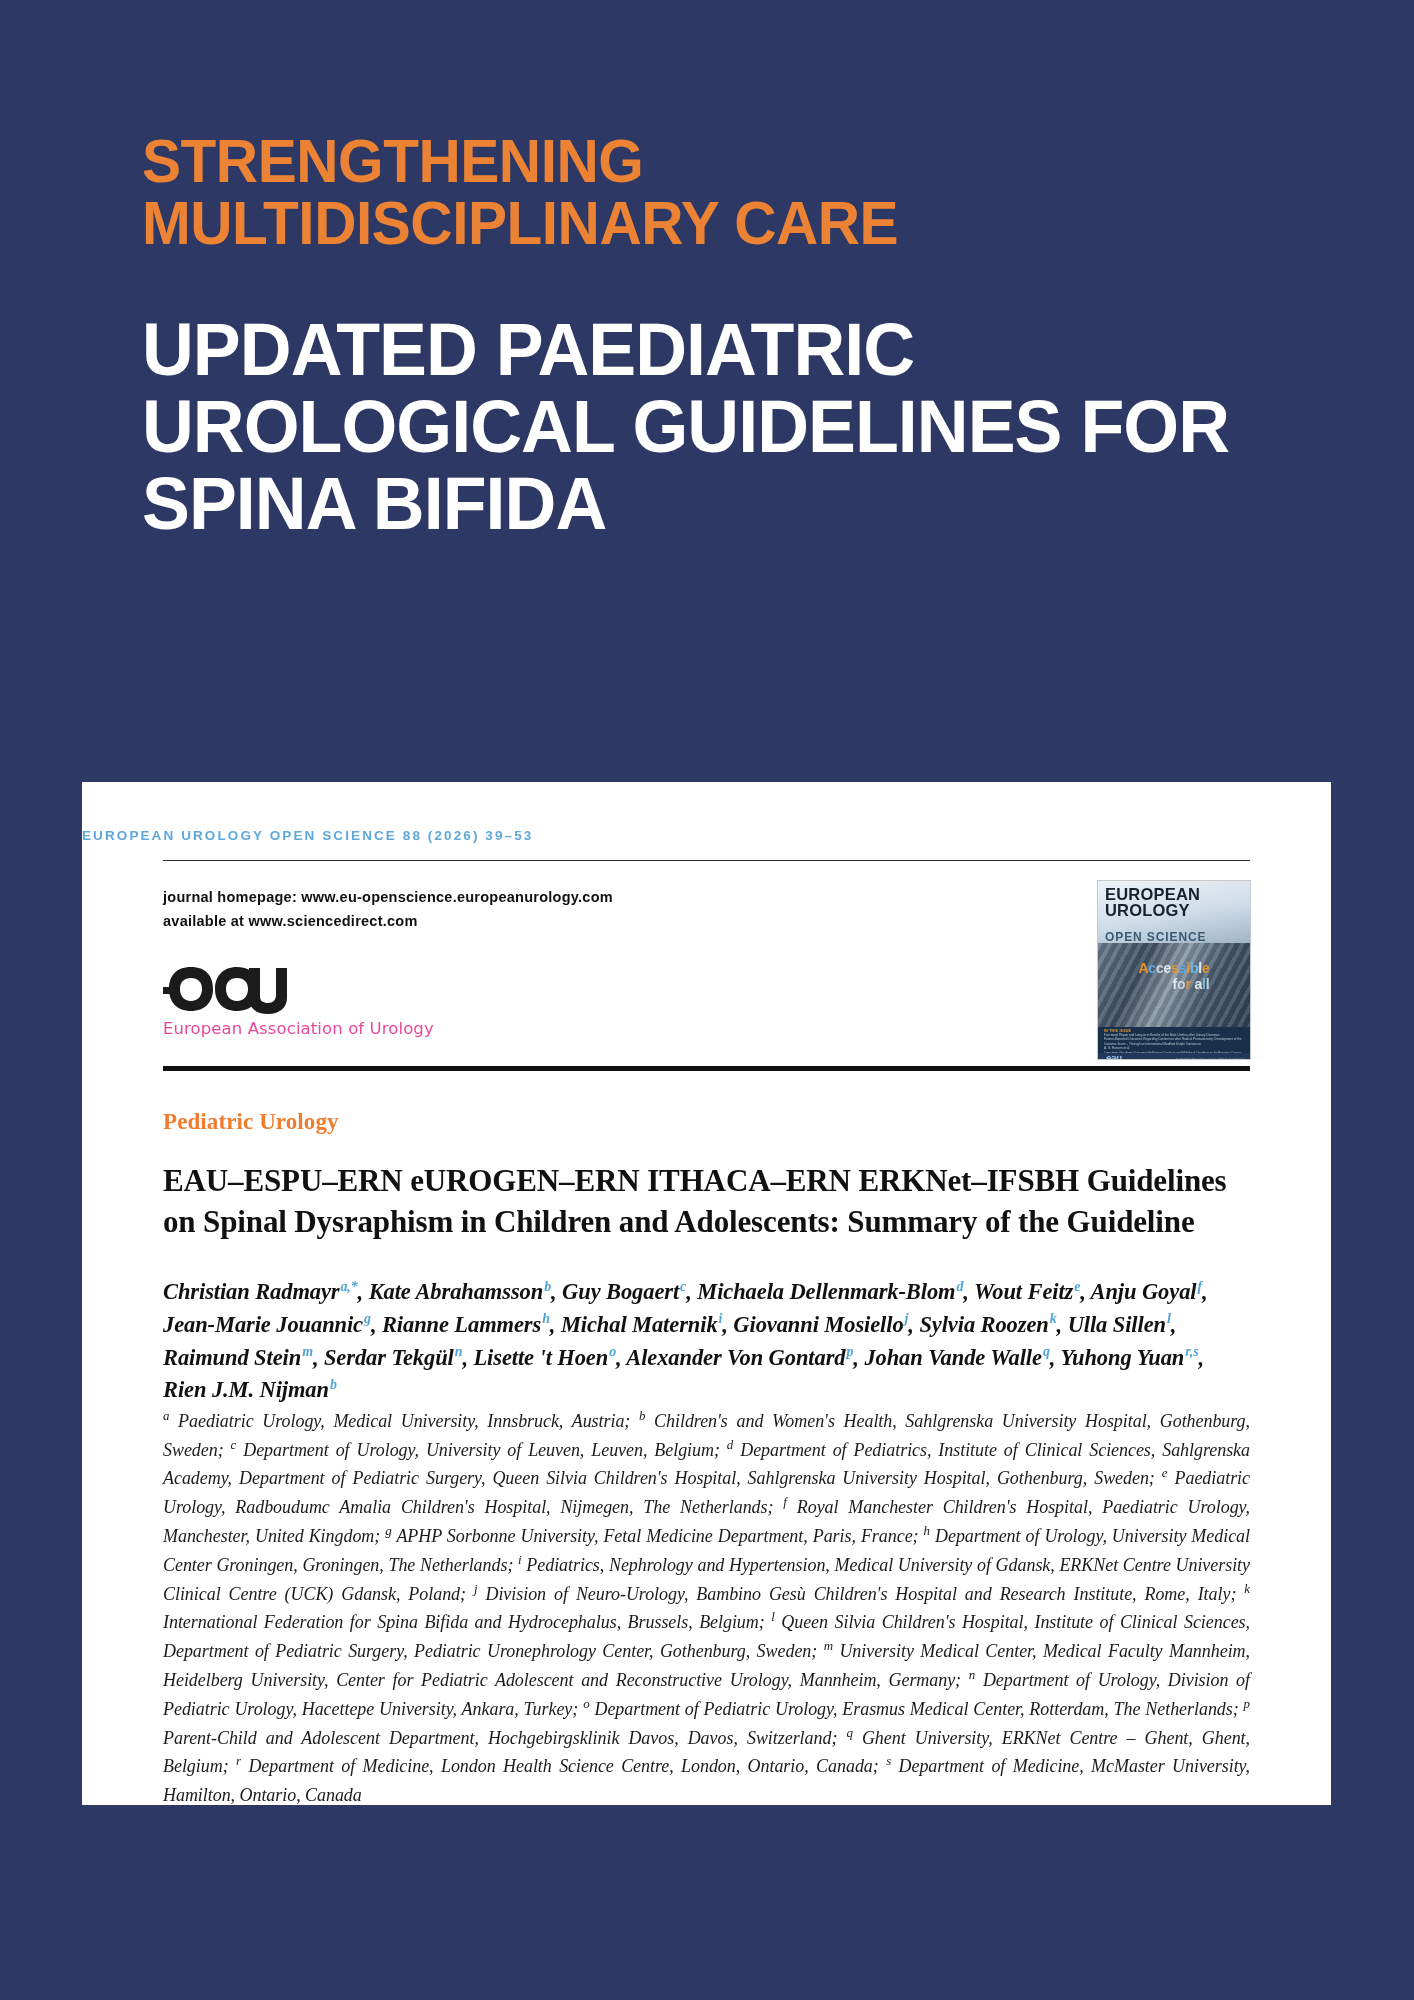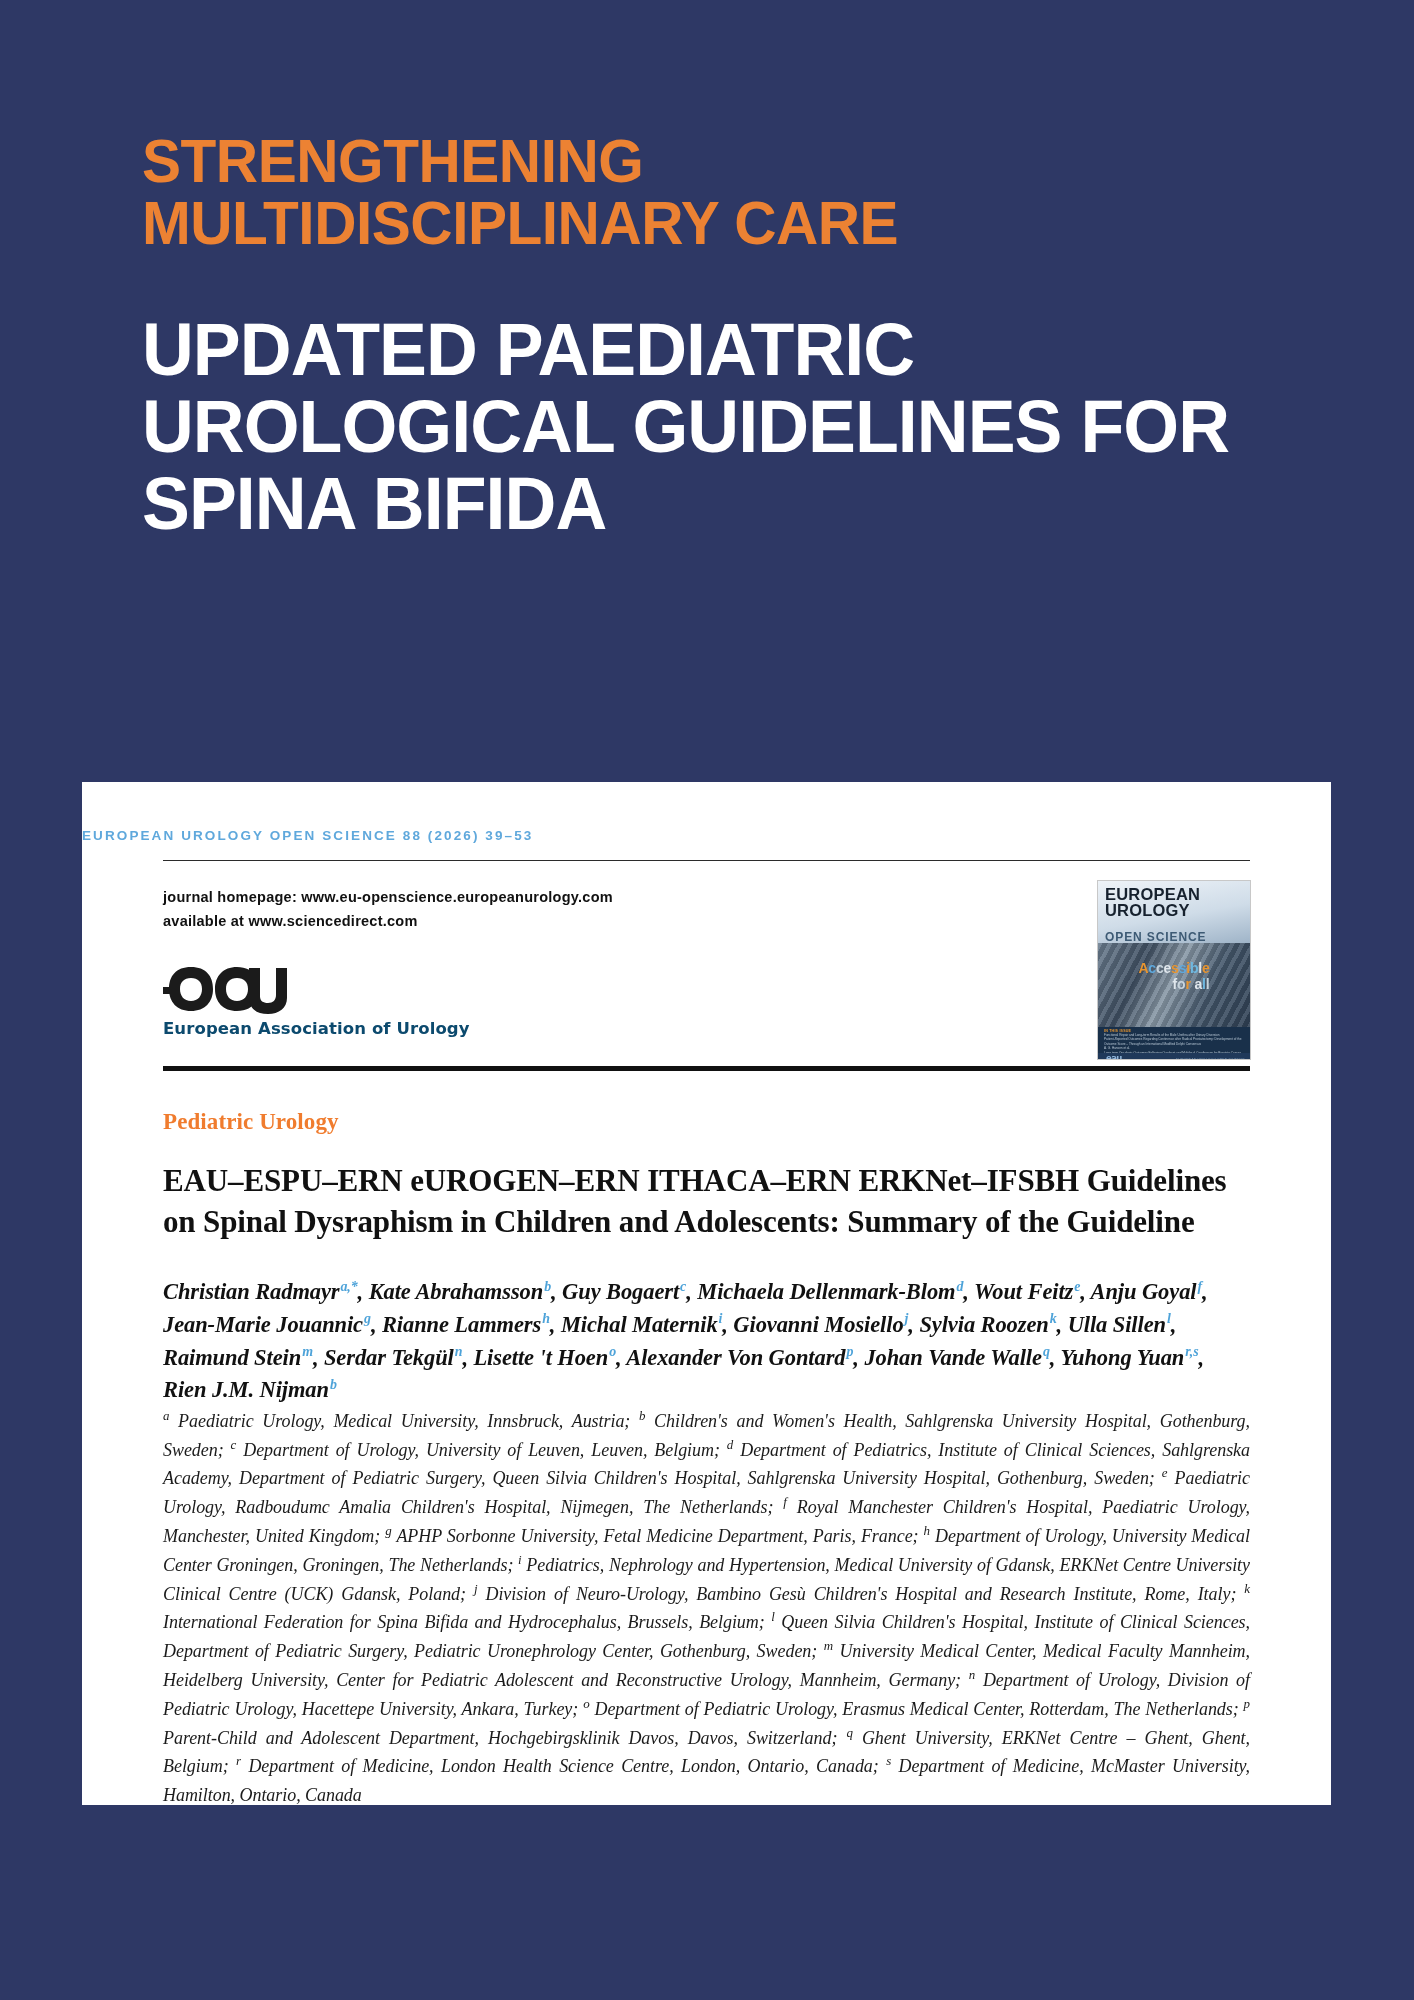--- a/index.html
+++ b/index.html
@@ -96,24 +96,23 @@
   }
   .eau-mark {
     position: relative;
     width: 136px;
     height: 56px;
   }
   .eau-mark svg { display: block; }
   .eau-caption {
     margin-top: 2px;
     font-size: 16.5px;
-    color: #0c4a6e;
+    color: #ec4899;
     letter-spacing: 0.1px;
     font-family: "DejaVu Sans", sans-serif;
-    font-weight: bold;
   }
 
   
   .cover {
     position: absolute;
     right: 0;
     top: 20px;
     width: 152px;
     height: 178px;
     background: #0d2038;

